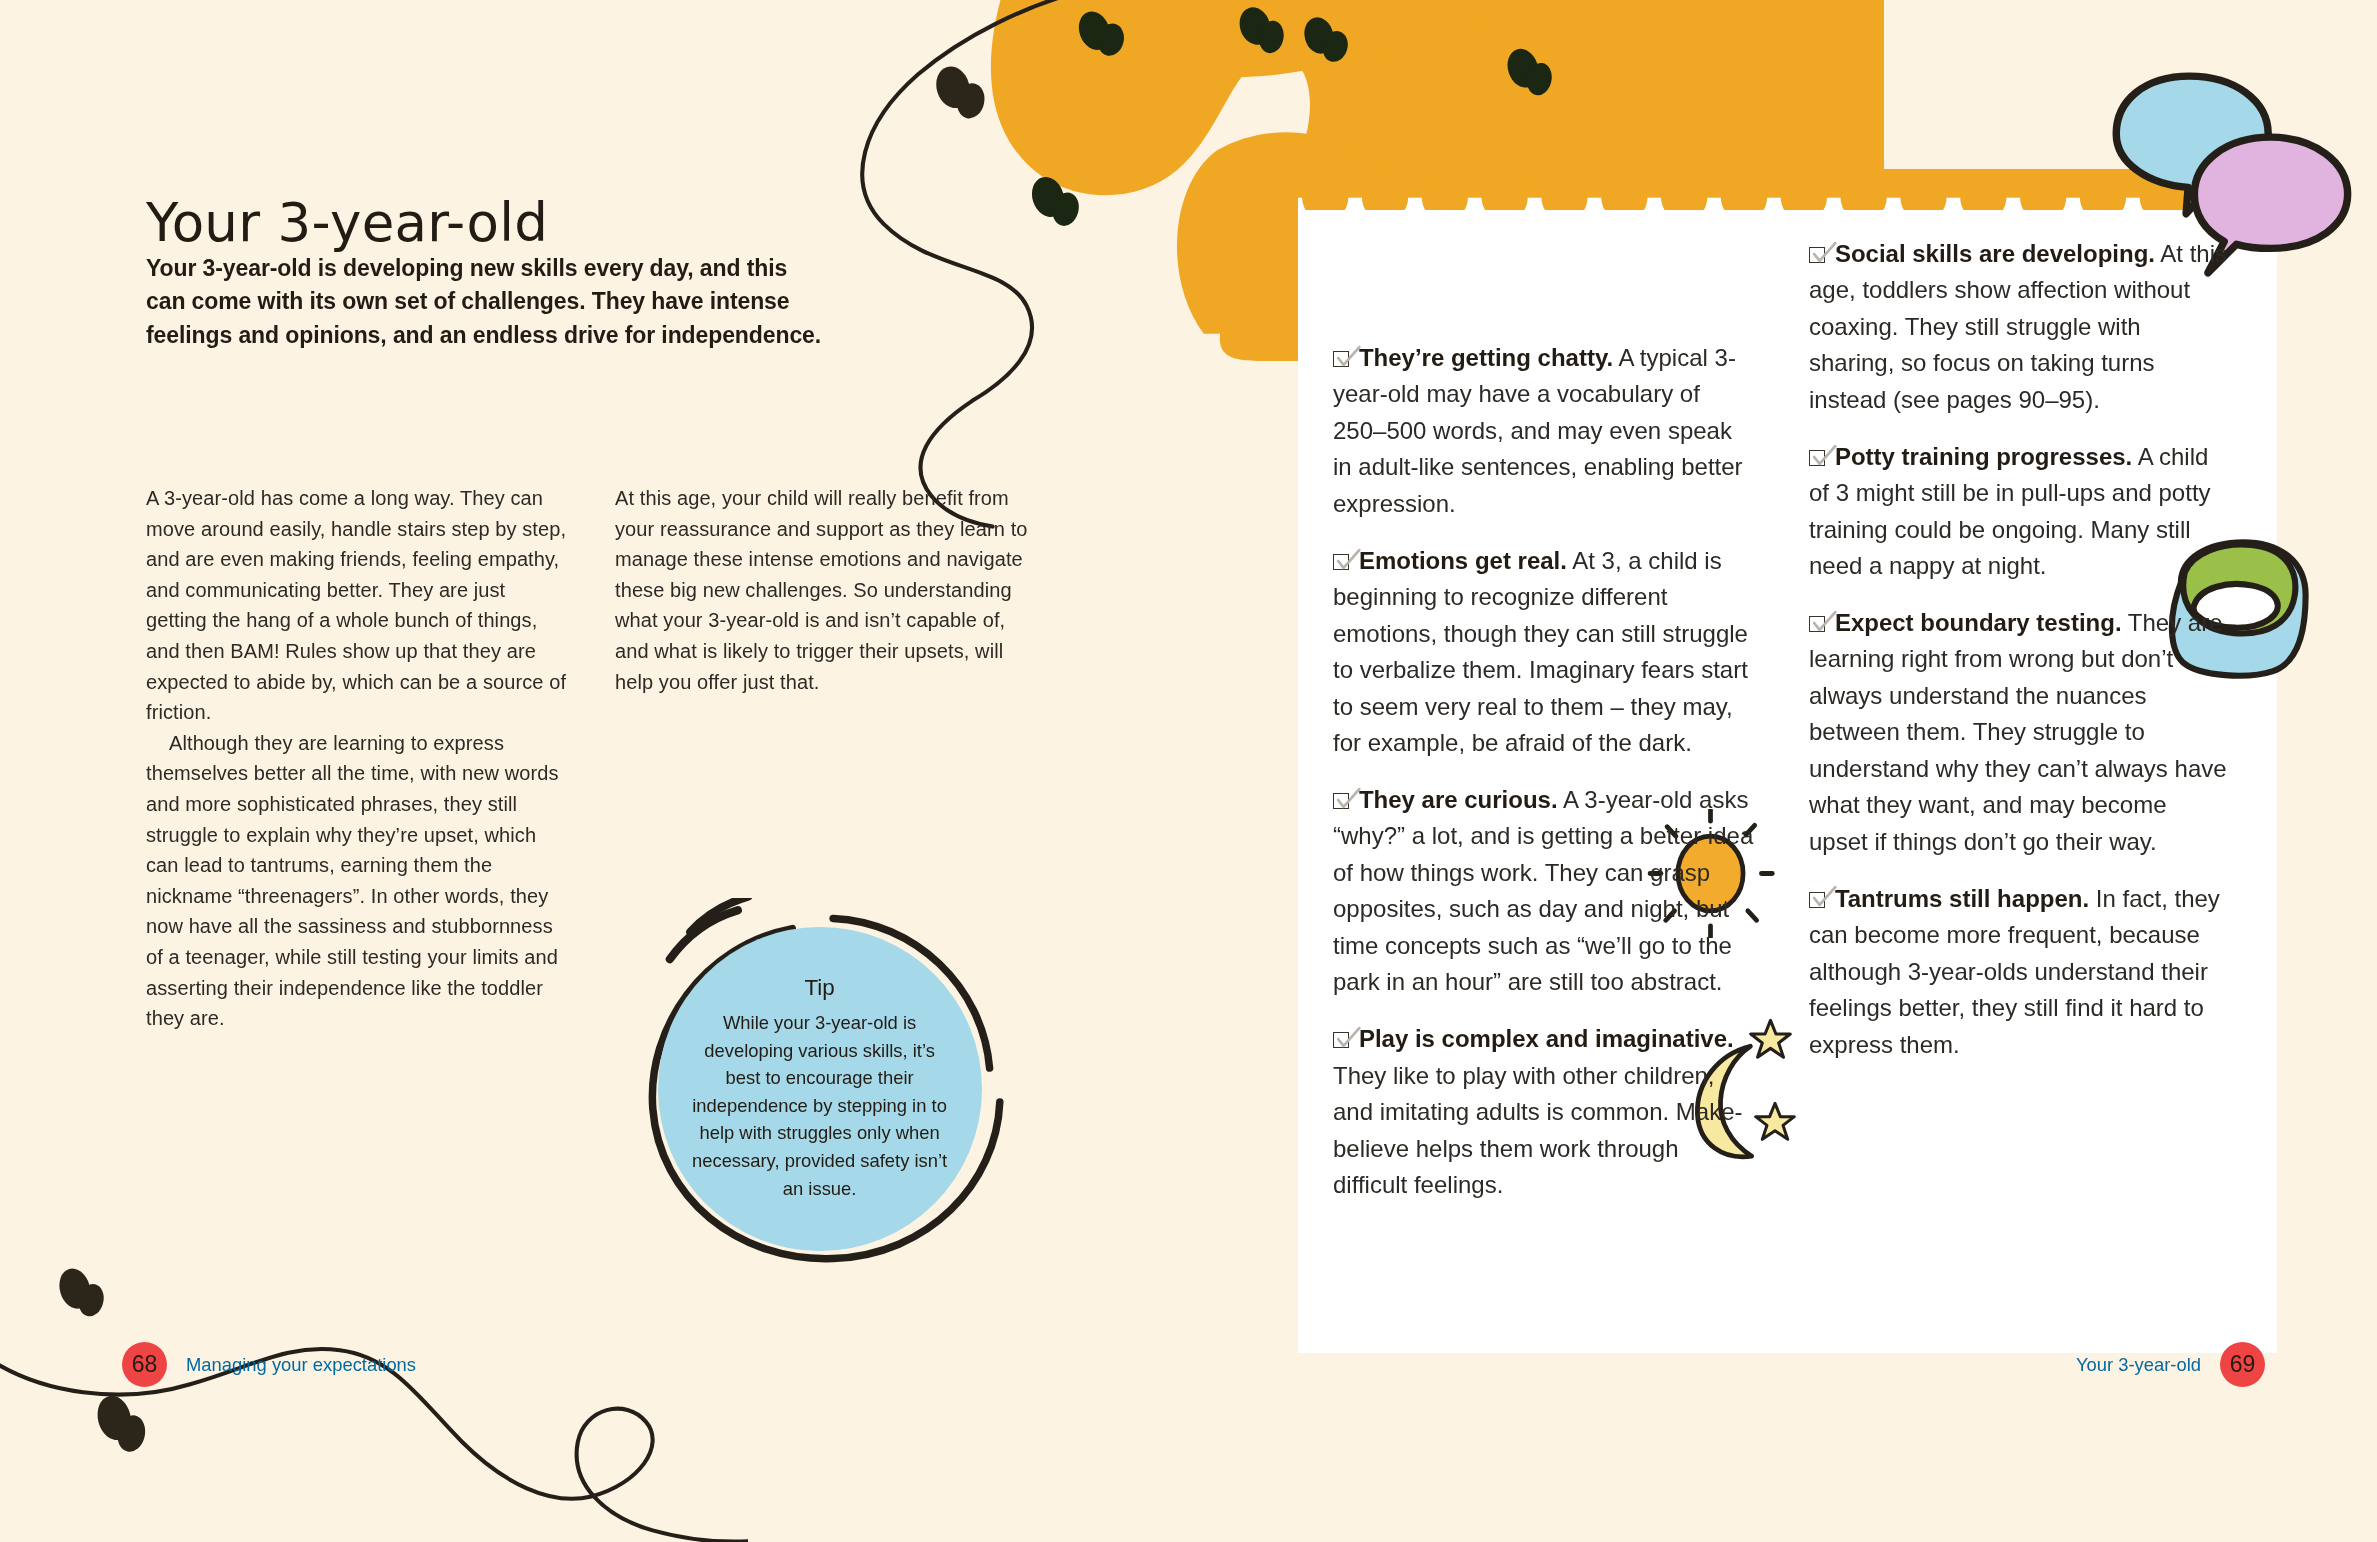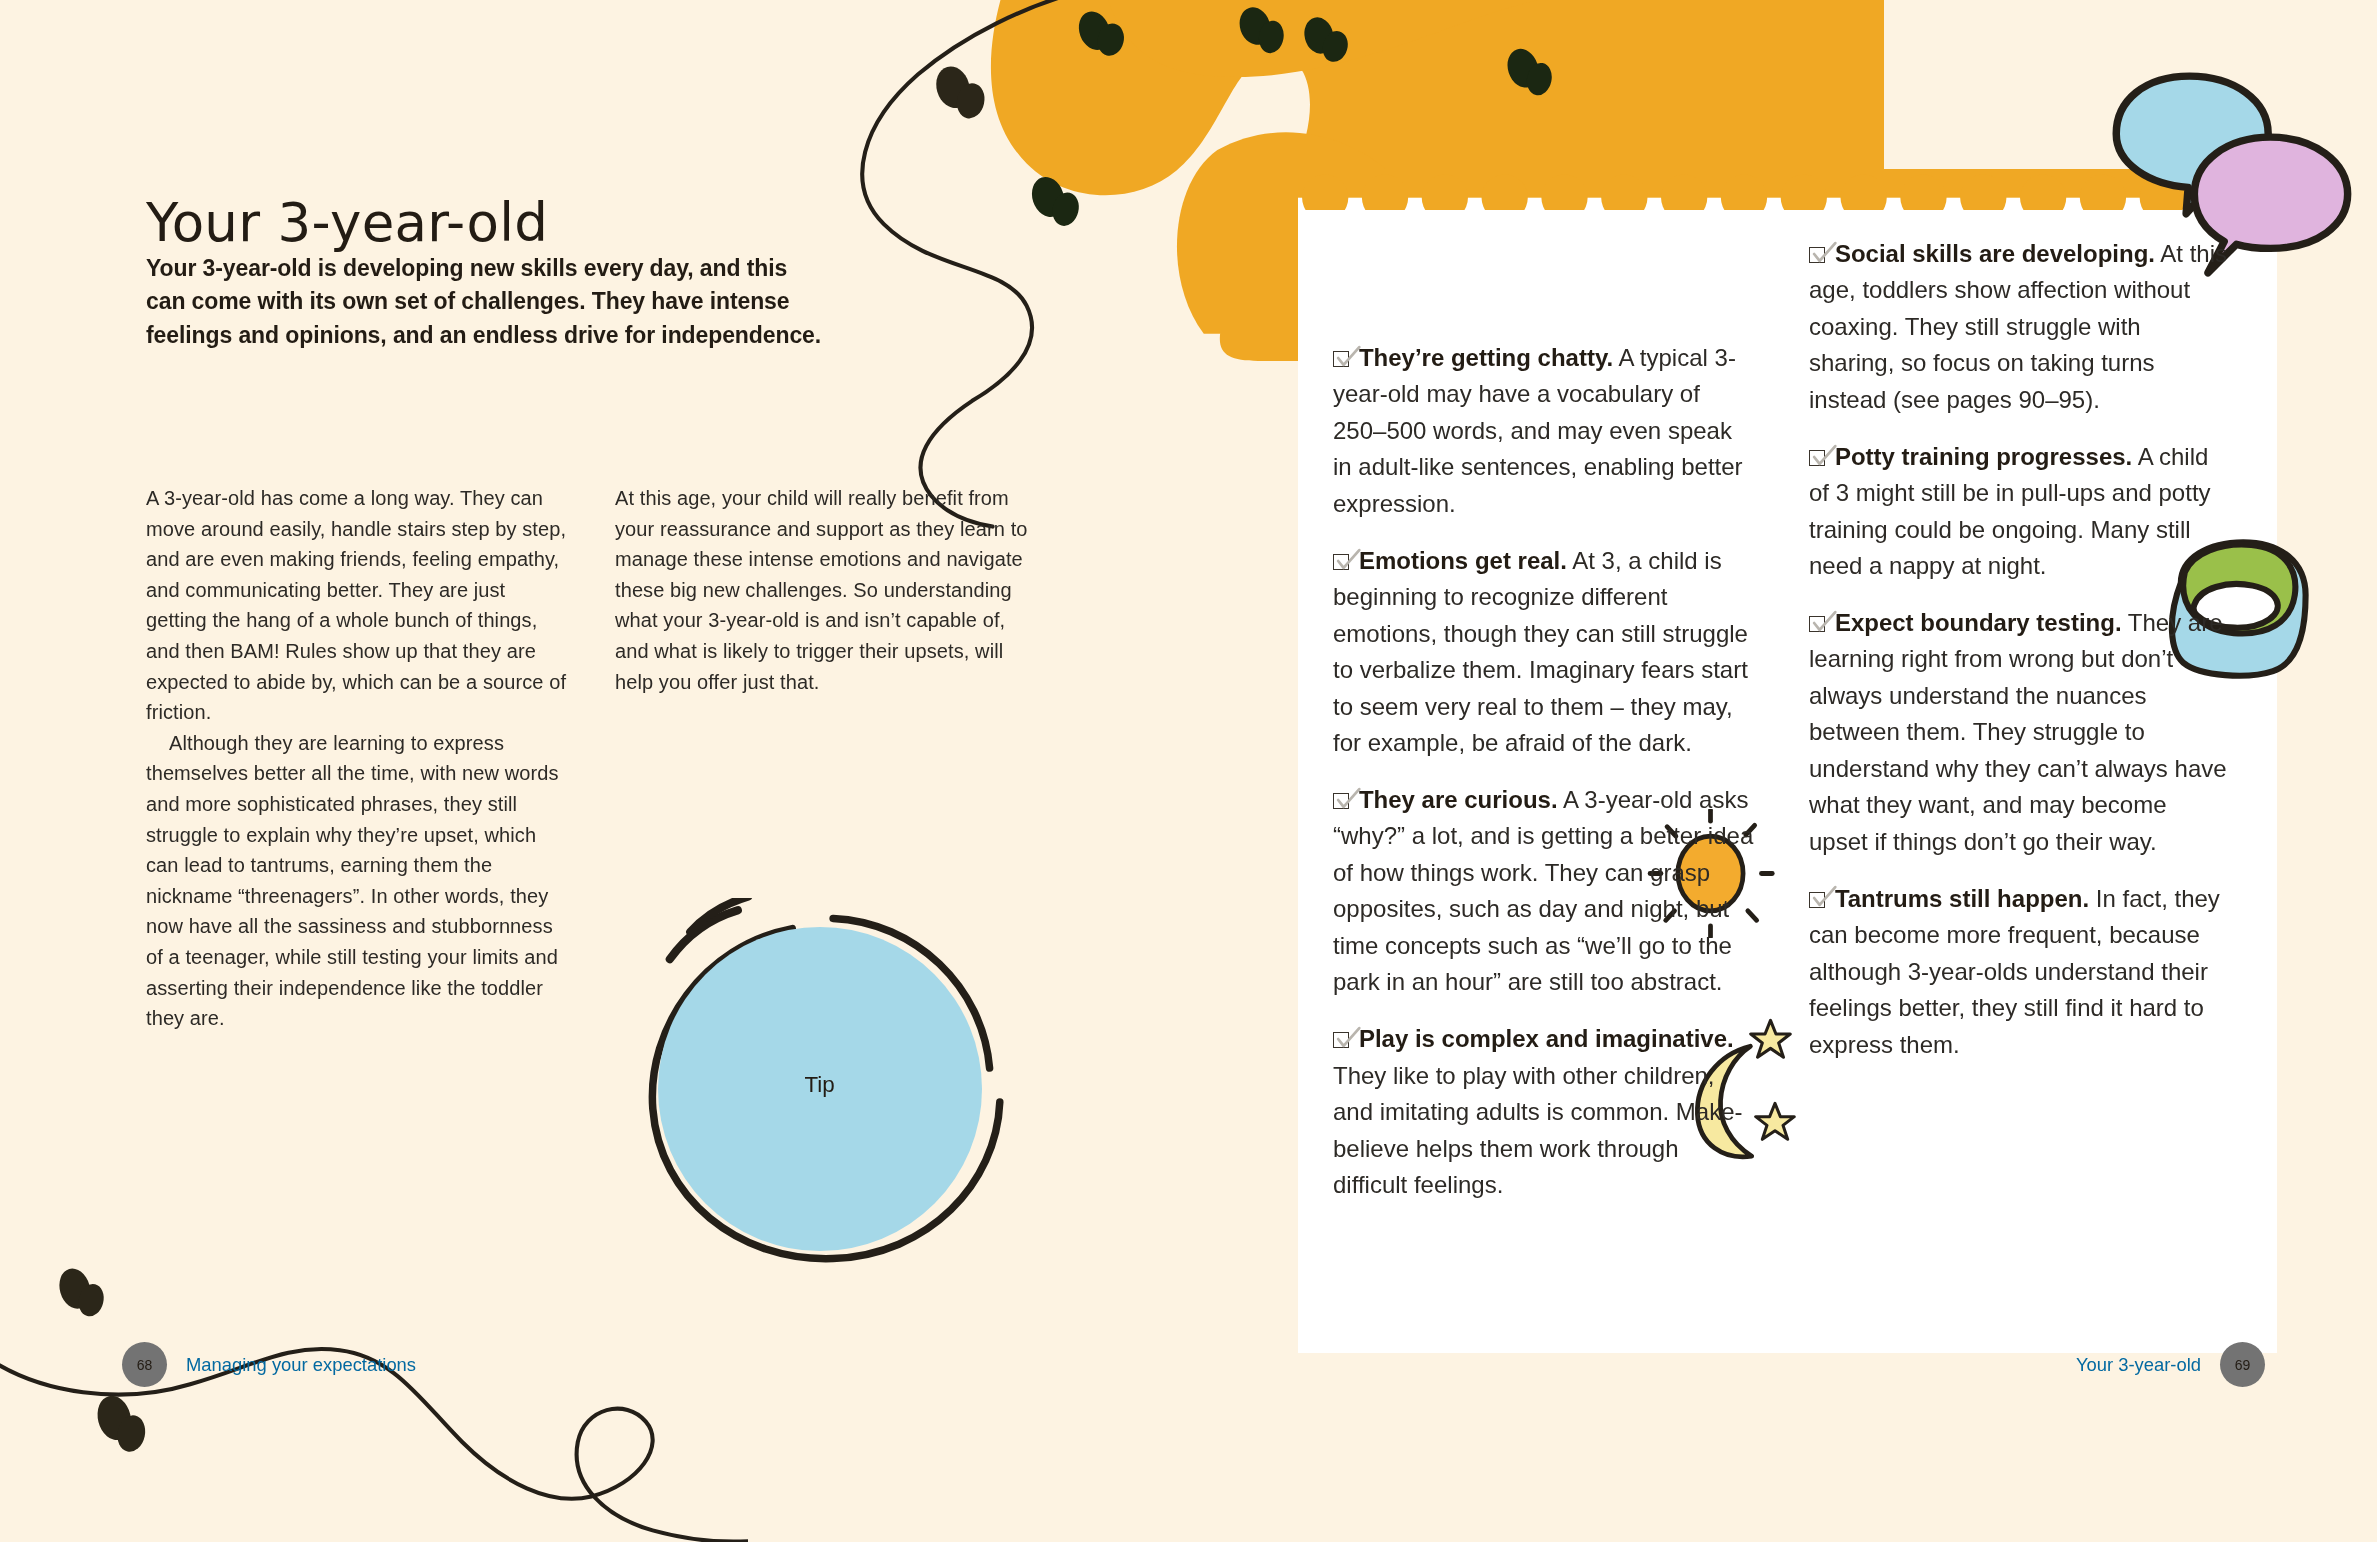--- a/index.html
+++ b/index.html
@@ -82,23 +82,23 @@
     border:1.5px solid #3a342c;box-sizing:border-box;
   }
   .cbx svg{position:absolute;left:-1.4px;top:-8.2px;}
   .lead{font-weight:bold;color:#231c14;}
 
   
   .footer{position:absolute;bottom:0;z-index:8;display:flex;align-items:center;}
   .footer-left{left:122px;bottom:155px;}
   .footer-right{right:112px;bottom:155px;}
   .pg-badge{
-    width:45px;height:45px;border-radius:50%;background:#737373;
+    width:45px;height:45px;border-radius:50%;background:#ef4444;
     display:flex;align-items:center;justify-content:center;
-    font-size:14px;color:#231c14;text-align:right;
+    font-size:23px;color:#231c14;text-align:right;
   }
   .footer-label{font-size:18.4px;color:#0369a1;}
   .footer-left .footer-label{margin-left:19px;}
   .footer-right .footer-label{margin-right:19px;}
 </style>
 </head>
 <body>
 
 <div class="spread">
 
@@ -168,20 +168,21 @@
     <div class="tip-wrap">
       <svg class="tip-ring" viewBox="0 0 560 560">
         <path d="M300,30 C420,35 520,130 530,250" fill="none" stroke="#241f18" stroke-width="11" stroke-linecap="round"></path>
         <path d="M545,300 C540,420 440,525 300,530 C160,535 45,440 35,310
                  C26,190 110,70 240,45" fill="none" stroke="#241f18" stroke-width="11" stroke-linecap="round"></path>
         <path d="M60,90 C85,55 120,30 160,18" fill="none" stroke="#241f18" stroke-width="12" stroke-linecap="round"></path>
         <path d="M90,50 C112,25 142,8 175,-2" fill="none" stroke="#241f18" stroke-width="12" stroke-linecap="round"></path>
       </svg>
       <div class="tip-circle">
         <div class="tip-title">Tip</div>
+        <div class="tip-body">While your 3-year-old is developing various skills, it’s best to encourage their independence by stepping in to help with struggles only when necessary, provided safety isn’t an issue.</div>
       </div>
     </div>
 
     <div class="footer footer-left">
       <div class="pg-badge">68</div>
       <div class="footer-label">Managing your expectations</div>
     </div>
   </div>
 
   <div class="card"></div>

